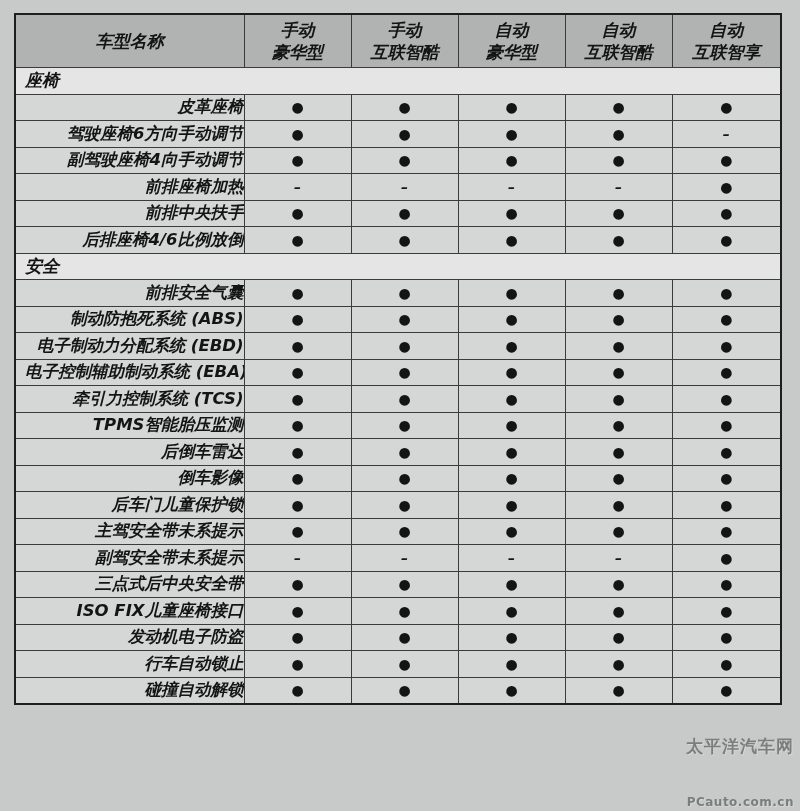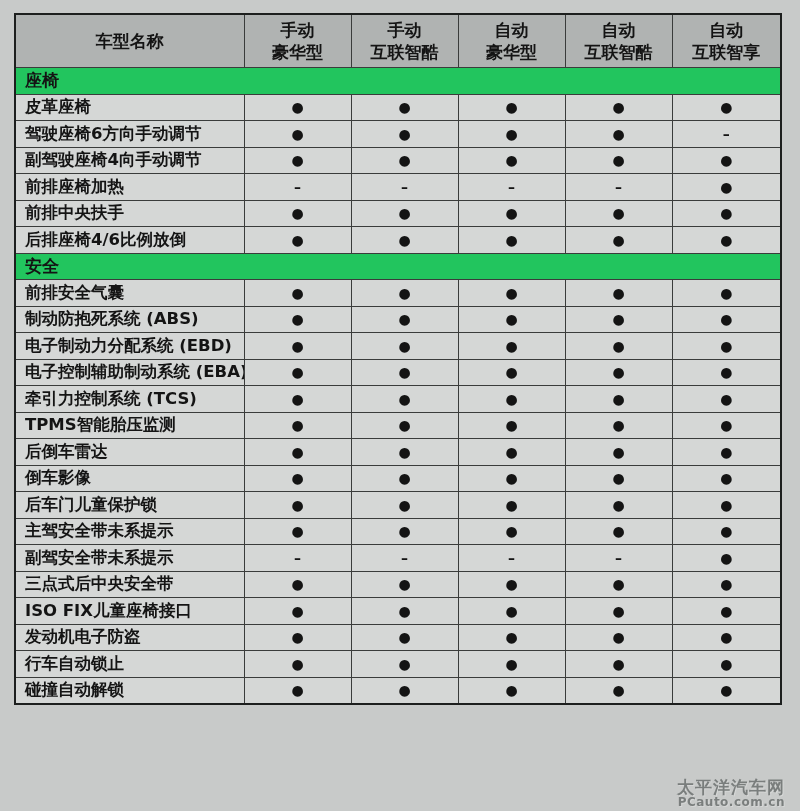--- a/index.html
+++ b/index.html
@@ -10,72 +10,73 @@
     position: relative;
     overflow: hidden;
   }
   table.spec {
     position: absolute;
     left: 14px; top: 13px;
     width: 766px;
     border-collapse: collapse;
     table-layout: fixed;
     border: 2px solid #1d1f1e;
+    font-style: italic;
   }
   table.spec th, table.spec td {
     border: 1px solid #3a3c3b;
     color: #141414;
     overflow: hidden;
     white-space: nowrap;
   }
   thead th {
     background: #b0b3b2;
     height: 50px;
     font-size: 17px;
     font-weight: bold;
     text-align: center;
     line-height: 1.3;
     vertical-align: middle;
   }
   .section-row td {
-    background: #22c55e;
+    background: #e5e5e5;
     height: 25.5px;
     font-size: 17px;
     font-weight: bold;
     text-align: left;
     padding: 0 0 0 9px;
   }
   .feature-row td {
     background: #d5d7d6;
     height: 25.5px;
     padding: 0;
   }
   .feature-row td.label {
     font-size: 16.5px;
     font-weight: bold;
-    text-align: left;
+    text-align: right;
     padding-left: 9px;
   }
   .feature-row td.val {
     text-align: center;
     font-size: 14px;
     font-weight: bold;
   }
   .watermark {
     position: absolute;
-    right: 15px; bottom: 2px;
+    right: 6px; bottom: 2px;
     text-align: right;
     color: #5d6261;
     opacity: 0.72;
     line-height: 1.05;
     text-shadow: 1px 1px 0 rgba(255,255,255,0.35);
     pointer-events: none;
   }
   .watermark .wm-cn { font-size: 17px; font-weight: bold; letter-spacing: 1px; }
-  .watermark .wm-en { font-size: 12px; font-weight: bold; letter-spacing: 0.5px; }
+  .watermark .wm-en { font-size: 12px; font-weight: bold; letter-spacing: 0.5px; margin-top: 41px; }
 </style>
 </head>
 <body>
 
 <table class="spec">
   <colgroup>
     <col style="width:229px">
     <col style="width:107px">
     <col style="width:107px">
     <col style="width:107px">

